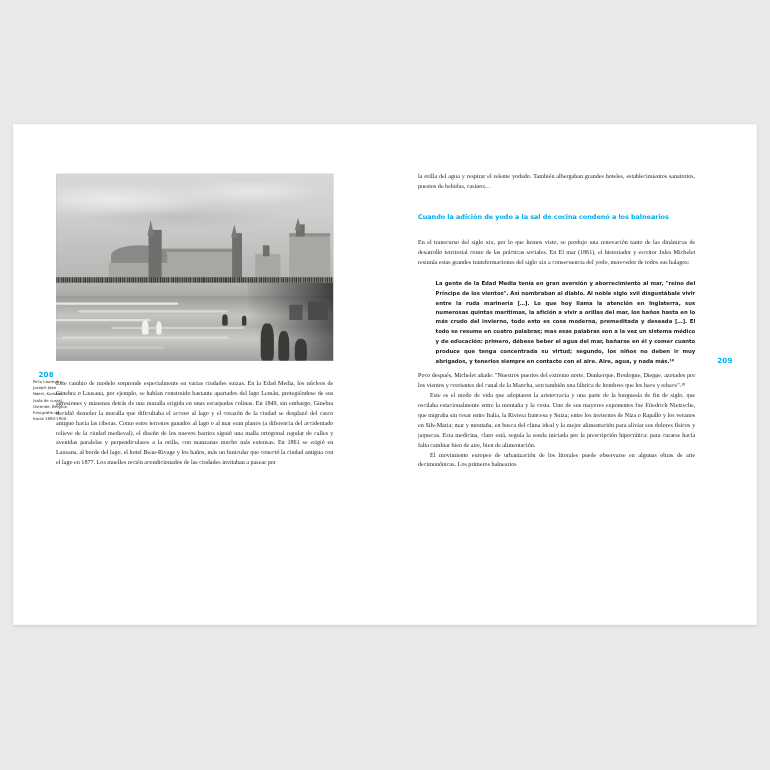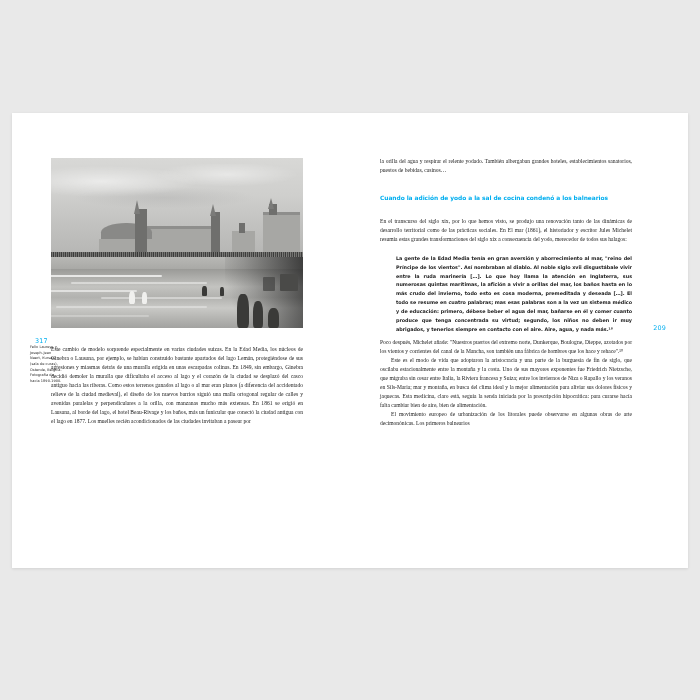--- a/index.html
+++ b/index.html
@@ -21,21 +21,21 @@
     display:flex;
   }
   .page{position:relative;height:100%;}
   .page-left{width:338px;}
   .page-right{width:338px;}
 
   
   .folio{
     position:absolute;
     font-family:"DejaVu Sans", sans-serif;
-    font-weight:400;
+    font-weight:700;
     font-size:6.4px;
     letter-spacing:.2px;
     color:#00AEEF;
   }
   .folio-left{ left:23px; top:224px; }
   .folio-right{ right:22px; top:211px; }
 
   
   .figure{
     position:absolute;
@@ -157,21 +157,21 @@
 </style>
 </head>
 <body>
 
 <div id="stage">
 
   <div class="spread">
 
     <div class="page page-left">
 
-      <div class="folio folio-left">317</div>
+      <div class="folio folio-left">208</div>
 
       <div class="figure">
         <div class="photo">
           <div class="sky"></div>
 
           <div class="skyline">
 
             <div class="bldg lt" style="left:38%;top:46%;width:28%;height:54%;"></div>
             <div class="bldg" style="left:38%;top:44%;width:28%;height:6%;"></div>
 

